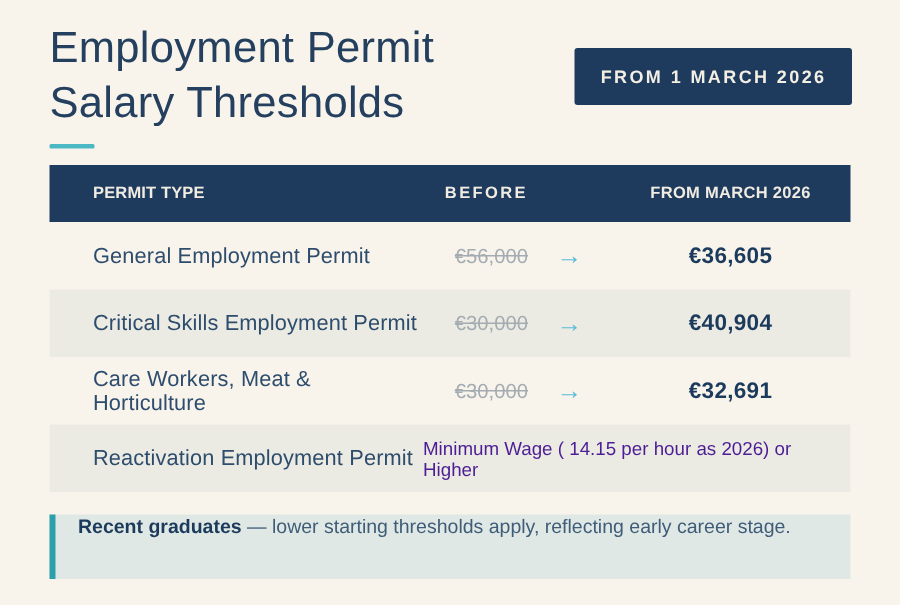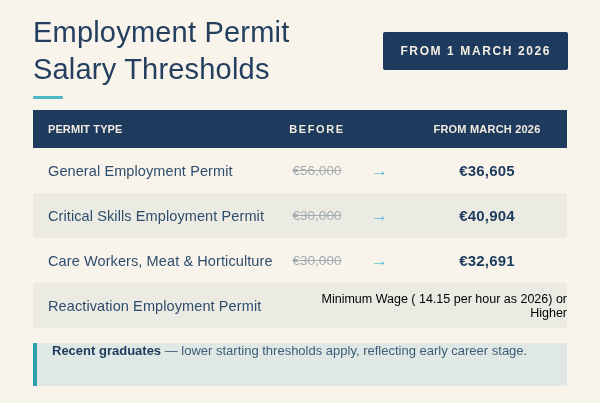--- a/index.html
+++ b/index.html
@@ -54,28 +54,28 @@
     height: 38px;
     color: #f0ece2;
     font-size: 11px;
     font-weight: bold;
     letter-spacing: 1.6px;
   }
   .t-body-row { height: 45px; }
   .t-body-row.alt { background: #ebebe3; }
 
   .cell-permit {
-    padding-left: 15px;
+    padding-left: 29px;
     font-size: 14.5px;
     color: #2e4d6d;
     letter-spacing: 0.1px;
   }
   .t-head .cell-permit { font-size: 11px; color: #f0ece2; }
   .cell-before {
-    text-align: center;
+    text-align: right;
     font-size: 13.5px;
     color: #a4acb2;
     text-decoration: line-through;
   }
   .t-head .cell-before {
     font-size: 11px; color: #f0ece2; text-decoration: none;
   }
   .cell-arrow {
     text-align: center;
     font-size: 17px;
@@ -84,23 +84,23 @@
   .cell-after {
     text-align: center;
     font-size: 15px;
     font-weight: bold;
     color: #1c3a5c;
     letter-spacing: 0.2px;
   }
   .t-head .cell-after { font-size: 11px; color: #f0ece2; font-weight: bold; }
   .cell-merged {
     grid-column: 2 / 5;
-    text-align: right;
+    text-align: left;
     font-size: 12.5px;
-    color: #000000;
+    color: #4c1d95;
   }
 
   
   .footnote {
     margin-top: 15px;
     height: 43px;
     background: #dfe8e4;
     border-left: 4px solid #2d9fab;
     display: flex;
     align-items: flex-start;

